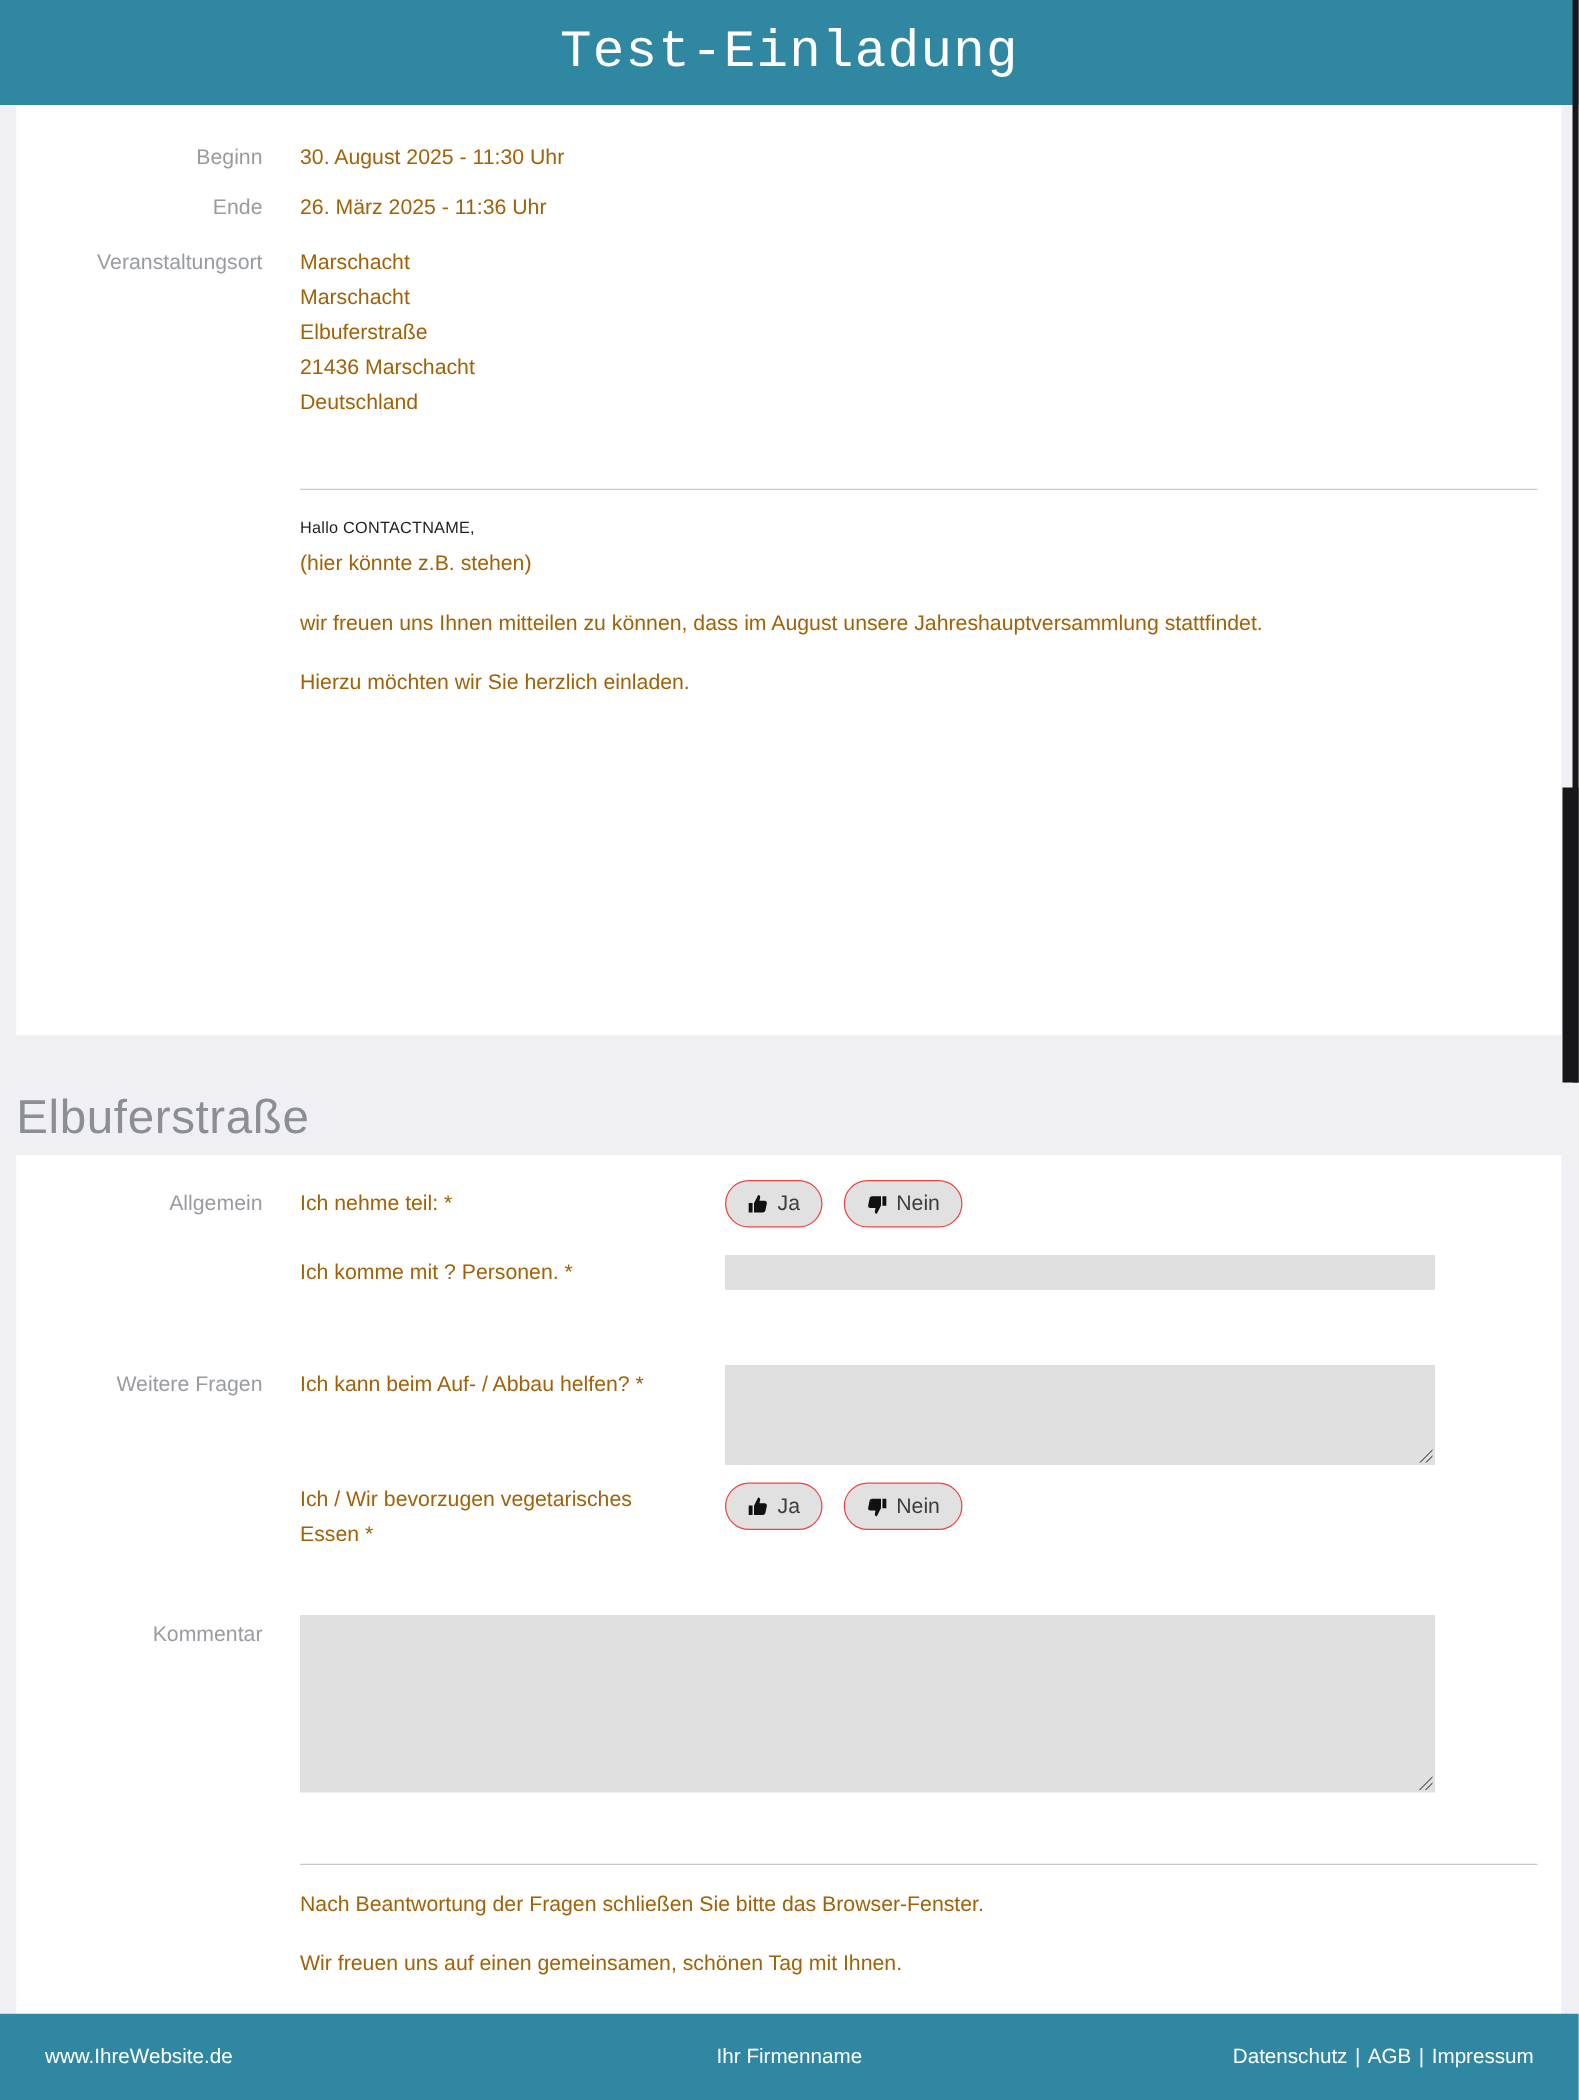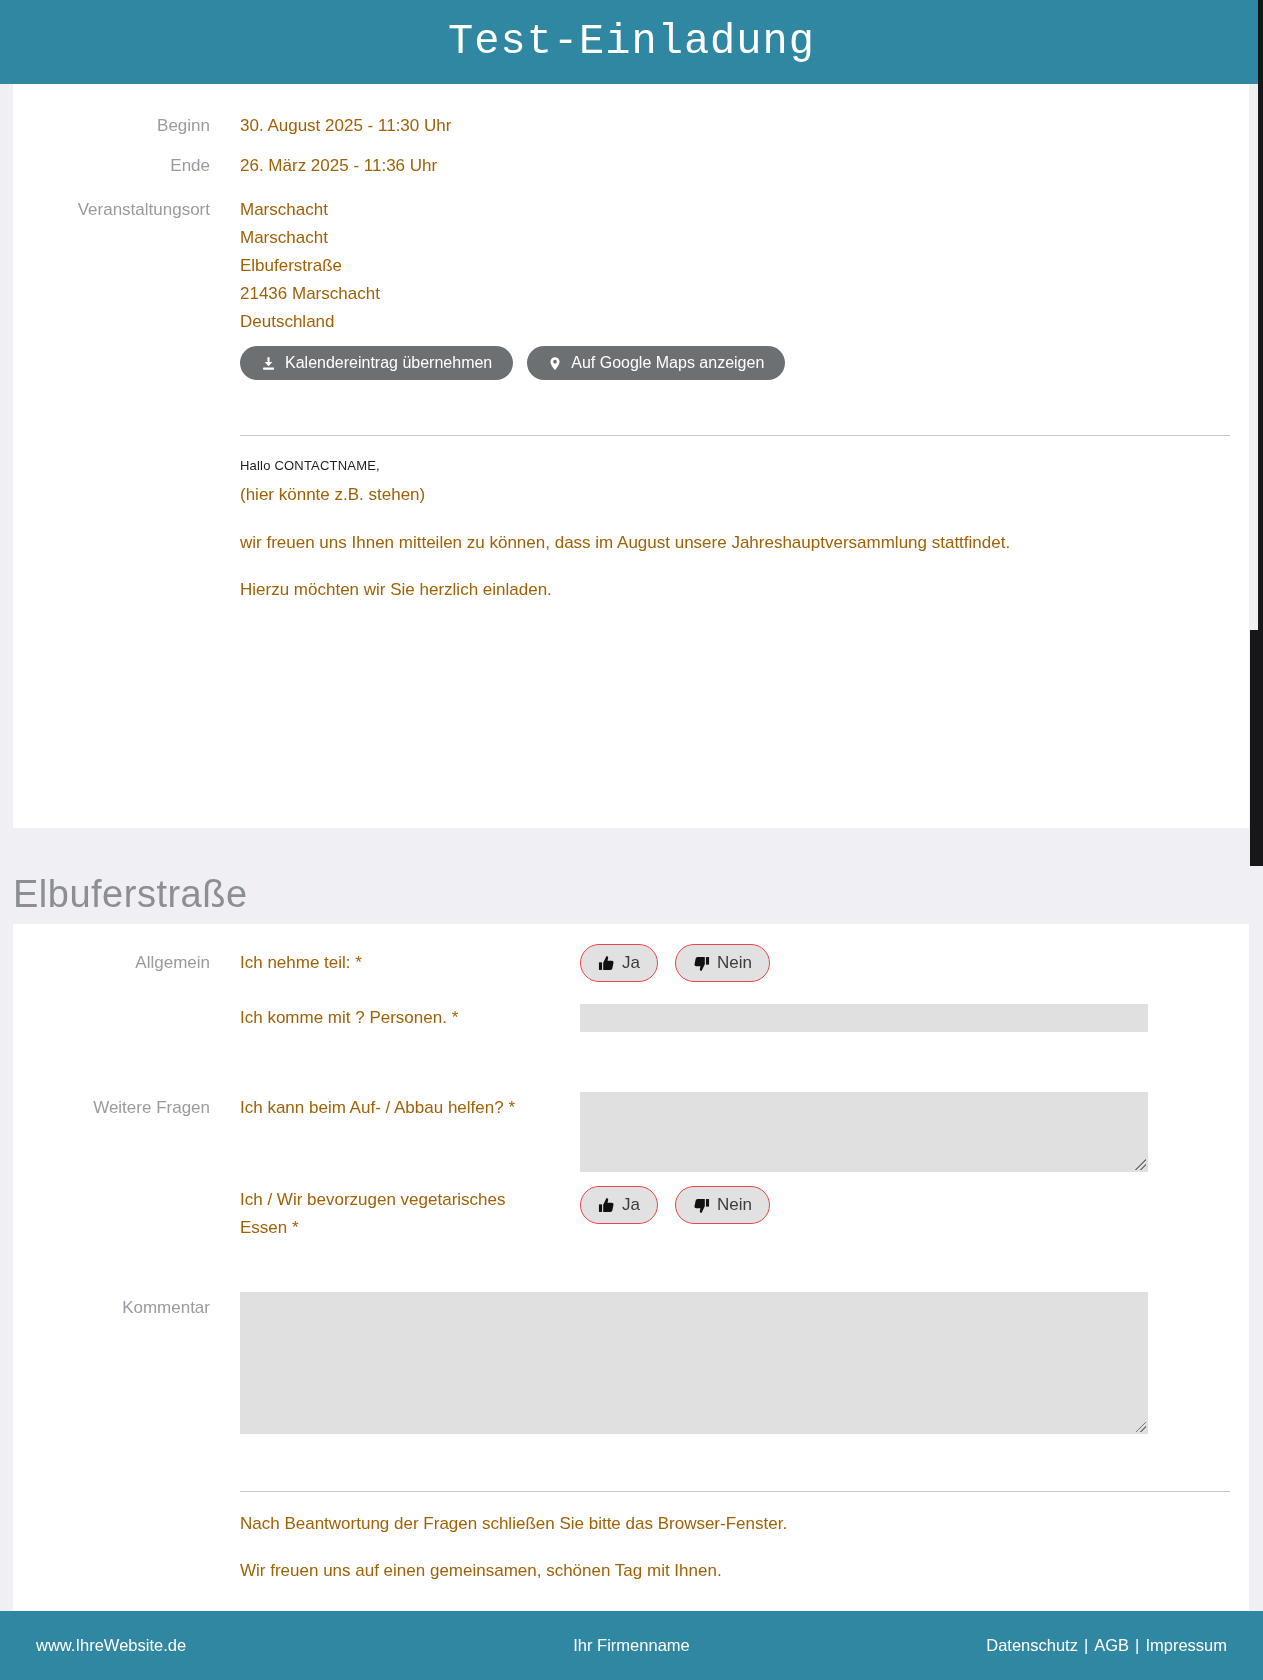--- a/index.html
+++ b/index.html
@@ -177,39 +177,20 @@
     <div></div>
     <div class="content val">
       <span class="addr-line">Marschacht</span>
       <span class="addr-line">Marschacht</span>
       <span class="addr-line">Elbuferstraße</span>
       <span class="addr-line">21436 Marschacht</span>
       <span class="addr-line">Deutschland</span>
     </div>
   </div>
 
-  <div class="btnrow">
-    <button class="gbtn">
-      <span>
-        <svg width="15" height="15" viewBox="0 0 16 16">
-            <path fill="#fff" d="M6.9 1.2h2.2v5.2H12L8 11 4 6.4h2.9z"></path>
-            <rect fill="#fff" x="2.2" y="12.3" width="11.6" height="2.3" rx="0.5"></rect>
-          </svg>
-      </span>
-      <span>Kalendereintrag übernehmen</span>
-    </button>
-    <button class="gbtn">
-      <span>
-        <svg width="14" height="15" viewBox="0 0 16 16">
-            <path fill="#fff" d="M8 .8a5.2 5.2 0 0 0-5.2 5.2C2.8 9.9 8 15.4 8 15.4s5.2-5.5 5.2-9.4A5.2 5.2 0 0 0 8 .8zm0 7.2a2.1 2.1 0 1 1 0-4.2 2.1 2.1 0 0 1 0 4.2z"></path>
-          </svg>
-      </span>
-      <span>Auf Google Maps anzeigen</span>
-    </button>
-  </div>
 
   <hr class="divider div1">
 
   <div class="greet-small">Hallo CONTACTNAME,</div>
   <div class="greet-sub val">(hier könnte z.B. stehen)</div>
   <p class="para p1">wir freuen uns Ihnen mitteilen zu können, dass im August unsere Jahreshauptversammlung stattfindet.</p>
   <p class="para p2">Hierzu möchten wir Sie herzlich einladen.</p>
 </div>
 
 <h2 class="section-heading">Elbuferstraße</h2>

